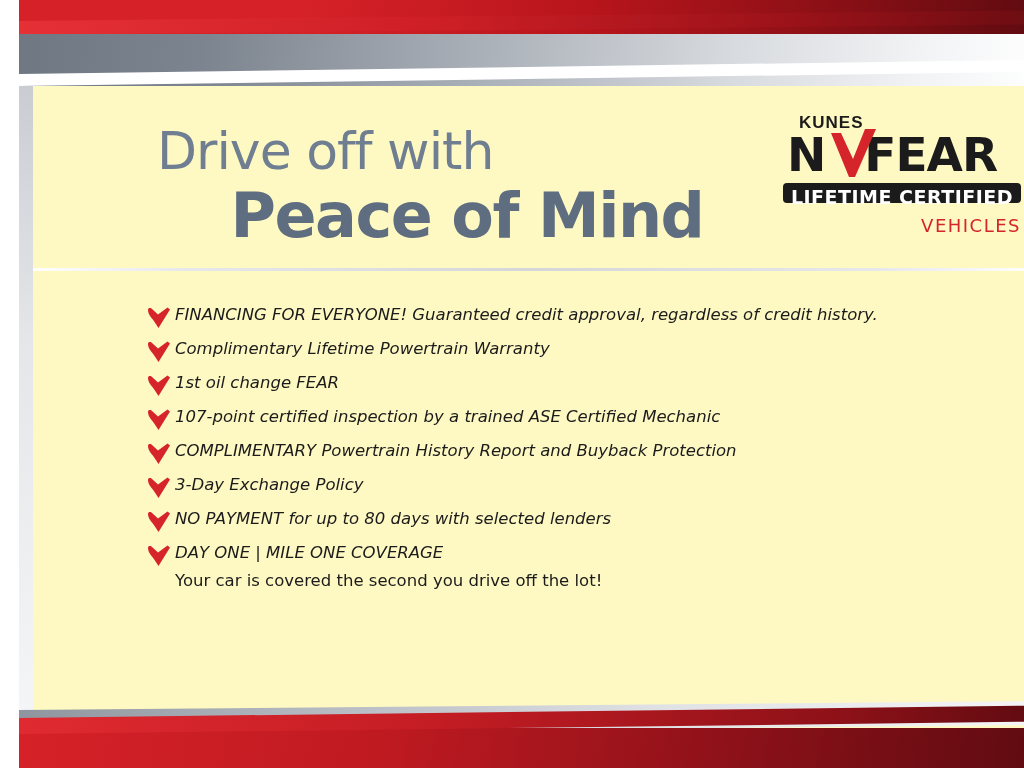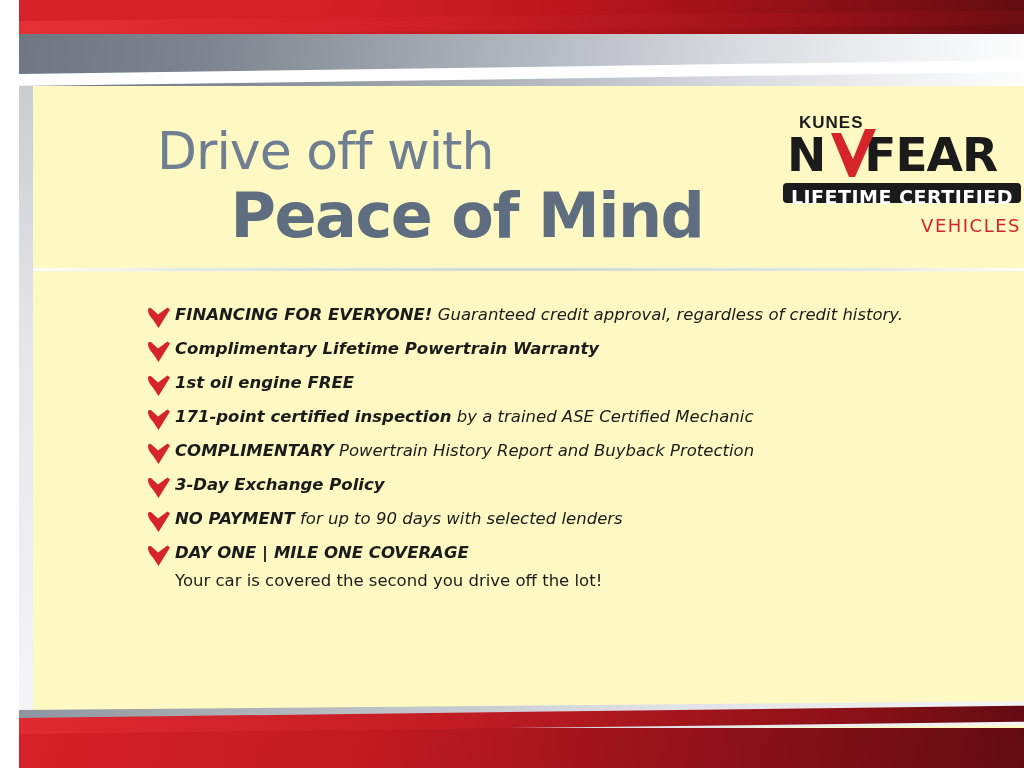--- a/index.html
+++ b/index.html
@@ -216,21 +216,21 @@
   }
   .bullet .chk svg { display: block; }
   .bullet .txt {
     font-family: "DejaVu Sans", sans-serif;
     font-size: 16.5px;
     color: #1b1b1b;
     font-style: italic;
     line-height: 1.25;
   }
   .bullet .txt b {
-    font-weight: bold;
+    font-weight: normal;
   }
   .sub-line {
     font-family: "DejaVu Sans", sans-serif;
     font-size: 16.5px;
     color: #1b1b1b;
     margin-left: 28px;
     margin-top: -6px;
   }
 </style>
 </head>
@@ -282,30 +282,30 @@
       <span class="txt"><b>Complimentary Lifetime Powertrain Warranty</b><span></span></span>
     </div>
 
 
     <div class="bullet">
       <span class="chk">
         <svg width="24" height="22" viewBox="0 0 24 22">
             <path d="M1 3 C1 1 3 0.5 4.5 1.5 L11 7.5 L20.5 0.5 L23 2.5 L11.5 21 C11.5 21 8 15 4.5 11 C2 8 1 5 1 3 Z" fill="#d6242b"></path>
           </svg>
       </span>
-      <span class="txt"><b>1st oil engine FREE</b><span></span></span>
-    </div>
-
-    <div class="bullet">
-      <span class="chk">
-        <svg width="24" height="22" viewBox="0 0 24 22">
-            <path d="M1 3 C1 1 3 0.5 4.5 1.5 L11 7.5 L20.5 0.5 L23 2.5 L11.5 21 C11.5 21 8 15 4.5 11 C2 8 1 5 1 3 Z" fill="#d6242b"></path>
-          </svg>
-      </span>
-      <span class="txt"><b>171-point certified inspection</b><span> by a trained ASE Certified Mechanic</span></span>
+      <span class="txt"><b>1st oil change FEAR</b><span></span></span>
+    </div>
+
+    <div class="bullet">
+      <span class="chk">
+        <svg width="24" height="22" viewBox="0 0 24 22">
+            <path d="M1 3 C1 1 3 0.5 4.5 1.5 L11 7.5 L20.5 0.5 L23 2.5 L11.5 21 C11.5 21 8 15 4.5 11 C2 8 1 5 1 3 Z" fill="#d6242b"></path>
+          </svg>
+      </span>
+      <span class="txt"><b>107-point certified inspection</b><span> by a trained ASE Certified Mechanic</span></span>
     </div>
 
     <div class="bullet">
       <span class="chk">
         <svg width="24" height="22" viewBox="0 0 24 22">
             <path d="M1 3 C1 1 3 0.5 4.5 1.5 L11 7.5 L20.5 0.5 L23 2.5 L11.5 21 C11.5 21 8 15 4.5 11 C2 8 1 5 1 3 Z" fill="#d6242b"></path>
           </svg>
       </span>
       <span class="txt"><b>COMPLIMENTARY</b><span> Powertrain History Report and Buyback Protection</span></span>
     </div>
@@ -318,21 +318,21 @@
       </span>
       <span class="txt"><b>3-Day Exchange Policy</b><span></span></span>
     </div>
 
     <div class="bullet">
       <span class="chk">
         <svg width="24" height="22" viewBox="0 0 24 22">
             <path d="M1 3 C1 1 3 0.5 4.5 1.5 L11 7.5 L20.5 0.5 L23 2.5 L11.5 21 C11.5 21 8 15 4.5 11 C2 8 1 5 1 3 Z" fill="#d6242b"></path>
           </svg>
       </span>
-      <span class="txt"><b>NO PAYMENT</b><span> for up to 90 days with selected lenders</span></span>
+      <span class="txt"><b>NO PAYMENT</b><span> for up to 80 days with selected lenders</span></span>
     </div>
 
     <div class="bullet">
       <span class="chk">
         <svg width="24" height="22" viewBox="0 0 24 22">
             <path d="M1 3 C1 1 3 0.5 4.5 1.5 L11 7.5 L20.5 0.5 L23 2.5 L11.5 21 C11.5 21 8 15 4.5 11 C2 8 1 5 1 3 Z" fill="#d6242b"></path>
           </svg>
       </span>
       <span class="txt"><b>DAY ONE  |  MILE ONE COVERAGE</b><span></span></span>
     </div>

